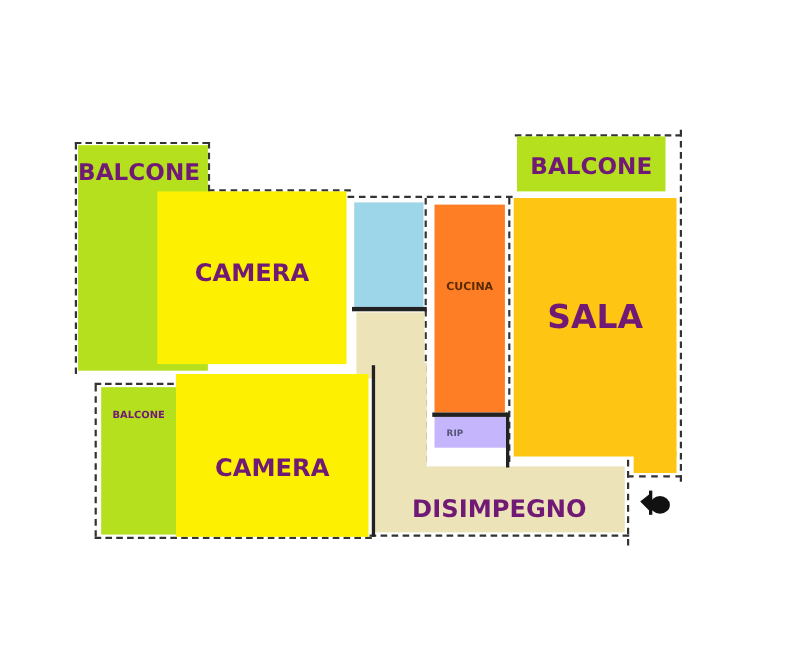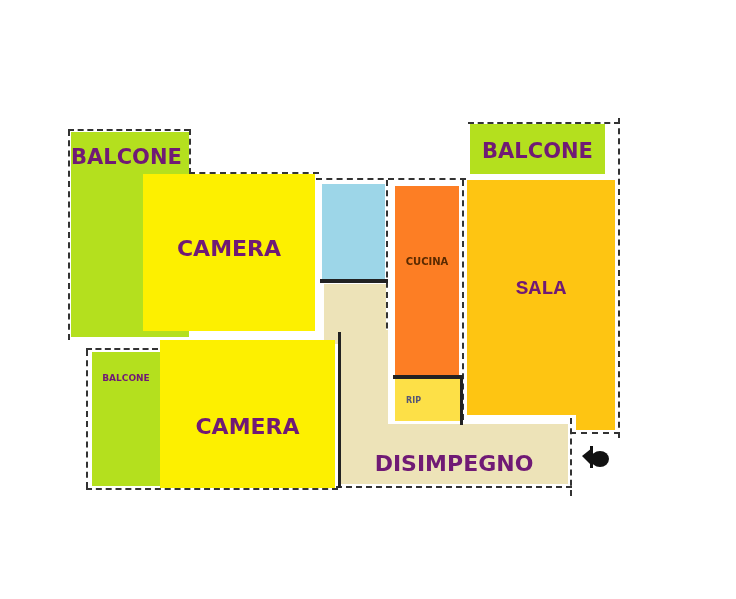--- a/index.html
+++ b/index.html
@@ -45,25 +45,25 @@
 
   <div class="room" style="left:395px;top:186px;width:64px;height:189px;background:#fd7e24;align-items:flex-start;">
     <span class="label" style="font-size:10px;margin-top:70px;color:#5a2a00;">CUCINA</span>
   </div>
 
   <div class="room" style="left:470px;top:124px;width:135px;height:50px;background:#b4e01e;">
     <span class="label" style="font-size:21px;margin-top:4px;">BALCONE</span>
   </div>
 
   <div class="room" style="left:467px;top:180px;width:148px;height:235px;background:#fec512;">
-    <span class="label" style="font-size:21px;margin-top:-18px;font-family:Liberation Mono, monospace;">SALA</span>
+    <span class="label" style="font-size:30px;margin-top:-18px;">SALA</span>
   </div>
   <div class="room" style="left:576px;top:410px;width:39px;height:20px;background:#fec512;"></div>
 
-  <div class="room" style="left:395px;top:379px;width:66px;height:42px;background:#fde047;justify-content:flex-start;">
+  <div class="room" style="left:395px;top:379px;width:66px;height:28px;background:#c4b5fd;justify-content:flex-start;">
     <span class="label" style="font-size:8px;margin-left:11px;color:#555577;">RIP</span>
   </div>
 
   <div class="room" style="left:324px;top:284px;width:62px;height:60px;background:#ede3b8;"></div>
   <div class="room" style="left:340px;top:330px;width:48px;height:110px;background:#ede3b8;"></div>
   <div class="room" style="left:340px;top:424px;width:228px;height:60px;background:#ede3b8;">
     <span class="label" style="font-size:22px;margin-top:18px;">DISIMPEGNO</span>
   </div>
 
   <div class="room" style="left:92px;top:352px;width:68px;height:134px;background:#b4e01e;align-items:flex-start;">

